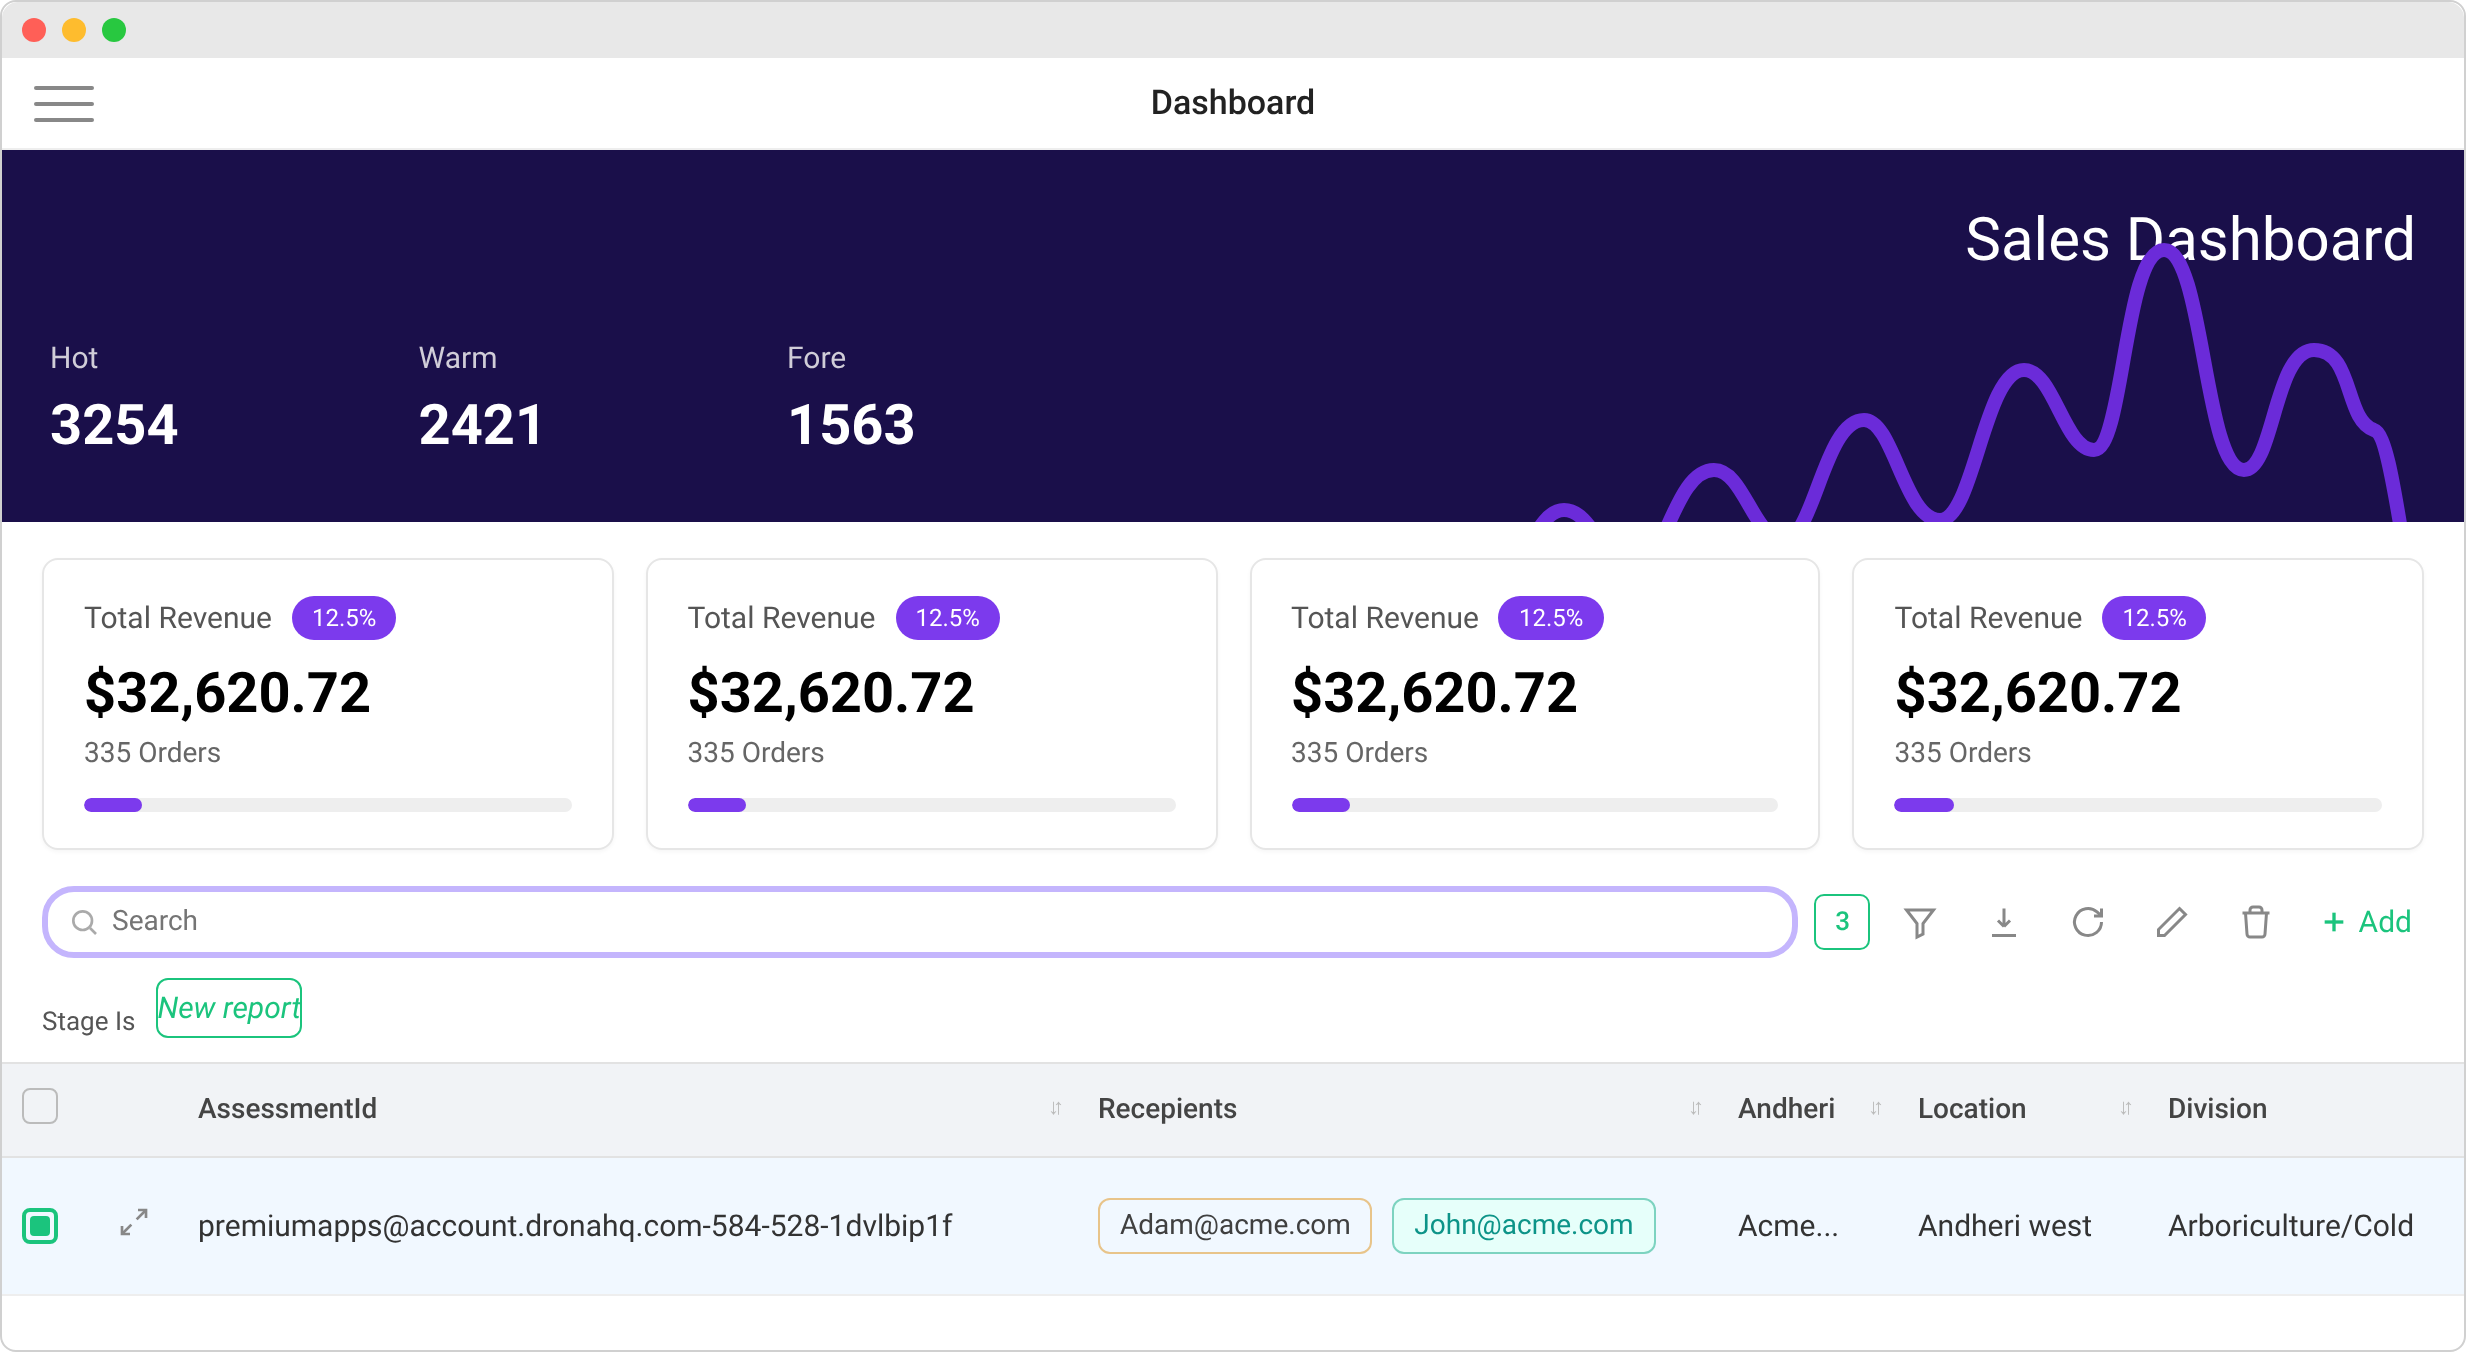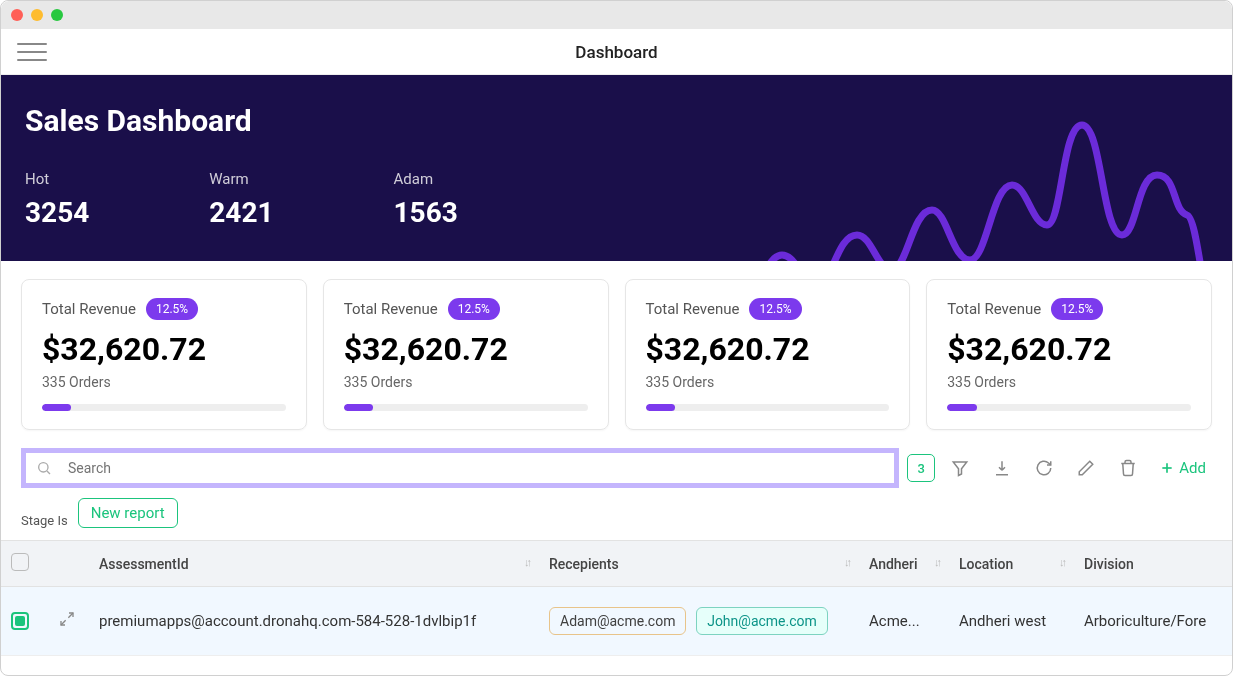--- a/index.html
+++ b/index.html
@@ -7,45 +7,45 @@
 .titlebar { height: 28px; background: #e8e8e8; display: flex; align-items: center; padding: 0 10px; gap: 8px; border-top-left-radius: 8px; border-top-right-radius: 8px; }
 .tl-dot { width: 12px; height: 12px; border-radius: 50%; }
 .tl-red { background: #ff5f57; }
 .tl-yellow { background: #febc2e; }
 .tl-green { background: #28c840; }
 .topbar { height: 46px; display: flex; align-items: center; border-bottom: 1px solid #eee; position: relative; }
 .hamburger { width: 30px; height: 24px; margin-left: 16px; display: flex; flex-direction: column; justify-content: space-around; cursor: pointer; }
 .hamburger span { height: 2px; background: #888; border-radius: 1px; }
 .topbar-title { position: absolute; left: 50%; transform: translateX(-50%); font-size: 17px; color: #222; font-weight: 500; }
 .hero { background: #1a0f4a; color: #fff; padding: 28px 24px 32px; position: relative; overflow: hidden; }
-.hero h1 { font-size: 30px; font-weight: 700; margin-bottom: 8px; }
+.hero h1 { font-size: 30px; font-weight: 400; margin-bottom: 8px; text-align: right; }
 .hero-sub { font-size: 15px; color: #d0cdd8; }
 .metrics { display: flex; gap: 120px; margin-top: 32px; }
 .metric-label { font-size: 15px; color: #d0cdd8; margin-bottom: 8px; }
 .metric-value { font-size: 28px; font-weight: 700; }
 .hero-chart { position: absolute; right: 20px; top: 20px; width: 470px; height: 230px; }
 .cards { display: flex; gap: 16px; padding: 18px 20px; }
 .card { flex: 1; border: 1px solid #e6e6e6; border-radius: 8px; padding: 18px 20px; box-shadow: 0 1px 2px rgba(0,0,0,0.04); }
 .card-top { display: flex; align-items: center; gap: 10px; margin-bottom: 10px; }
 .card-label { font-size: 15px; color: #555; }
 .badge { background: #7c3aed; color: #fff; font-size: 12px; padding: 4px 10px; border-radius: 12px; }
-.card-value { font-size: 32px; font-weight: 700; margin-bottom: 6px; }
+.card-value { font-size: 28px; font-weight: 700; margin-bottom: 6px; }
 .card-sub { font-size: 14px; color: #666; margin-bottom: 14px; }
 .progress { height: 7px; background: #eee; border-radius: 4px; overflow: hidden; }
 .progress-fill { height: 100%; background: #7c3aed; width: 12%; border-radius: 4px; }
 .toolbar { display: flex; align-items: center; padding: 0 20px; gap: 8px; margin-bottom: 10px; }
-.searchbox { flex: 1; display: flex; align-items: center; border: 5px solid #c4b5fd; border-radius: 0; padding: 7px 10px; gap: 16px; }
+.searchbox { flex: 1; display: flex; align-items: center; border: 3px solid #c4b5fd; border-radius: 16px; padding: 7px 10px; gap: 6px; }
 .searchbox input { border: none; outline: none; flex: 1; font-size: 14px; color: #333; }
 .searchbox svg { color: #aaa; }
 .count-box { border: 1px solid #1bc47d; color: #1bc47d; width: 28px; height: 28px; border-radius: 5px; display: flex; align-items: center; justify-content: center; font-size: 13px; font-weight: 500; }
 .icon-btn { width: 34px; height: 34px; display: flex; align-items: center; justify-content: center; cursor: pointer; color: #888; border-radius: 4px; }
 .add-btn { display: flex; align-items: center; gap: 4px; color: #1bc47d; font-size: 15px; cursor: pointer; padding: 4px 6px; }
 .filters { display: flex; align-items: flex-end; gap: 10px; padding: 0 20px 12px; }
 .filters-label { font-size: 13px; color: #555; }
-.pill { border: 1px solid; border-radius: 6px; padding: 5px 12px; font-size: 15px; display: inline-block; }
+.pill { border: 1px solid; border-radius: 6px; padding: 5px 0; font-size: 15px; display: inline-block; font-style: italic; }
 .pill-green { color: #1bc47d; border-color: #1bc47d; }
 .pill-orange { color: #d98a1e; border-color: #d98a1e; }
 .table { width: 100%; border-collapse: collapse; }
 .table thead { background: #f1f3f6; }
 .table th { text-align: left; font-weight: 500; font-size: 14px; color: #444; padding: 12px 10px; border-top: 1px solid #e2e2e2; border-bottom: 1px solid #e2e2e2; position: relative; }
 .table td { padding: 20px 10px; font-size: 15px; color: #333; border-bottom: 1px solid #eee; background: #f1f8ff; }
 .th-sort { float: right; color: #bbb; font-size: 11px; letter-spacing: -3px; }
 .chk { width: 18px; height: 18px; border: 1.5px solid #bbb; border-radius: 4px; display: inline-block; }
 .chk-active { width: 18px; height: 18px; border: 2px solid #1bc47d; border-radius: 4px; display: inline-flex; align-items: center; justify-content: center; }
 .chk-active::after { content: ""; width: 10px; height: 10px; background: #1bc47d; border-radius: 2px; }
@@ -77,21 +77,21 @@
   <div class="metrics">
     <div>
       <div class="metric-label">Hot</div>
       <div class="metric-value">3254</div>
     </div>
     <div>
       <div class="metric-label">Warm</div>
       <div class="metric-value">2421</div>
     </div>
     <div>
-      <div class="metric-label">Adam</div>
+      <div class="metric-label">Fore</div>
       <div class="metric-value">1563</div>
     </div>
   </div>
   <svg class="hero-chart" viewBox="0 0 470 230">
     <path d="M 5 195 C 20 195 25 160 40 160 C 55 160 60 190 75 190 C 90 190 95 140 115 140 C 130 140 135 175 150 175 C 165 175 170 115 190 115 C 205 115 210 165 228 165 C 245 165 250 90 270 90 C 285 90 290 130 305 130 C 320 130 320 30 340 30 C 360 30 360 140 380 140 C 395 140 395 80 415 80 C 435 80 430 115 445 120 C 455 123 460 200 468 210" stroke="#6b2bd9" stroke-width="7" fill="none" stroke-linecap="round"></path>
   </svg>
 </div>
 
 <div class="cards">
   <div class="card">
@@ -213,16 +213,16 @@
             <line x1="3" y1="21" x2="10" y2="14"></line>
           </svg>
       </td>
       <td>premiumapps@account.dronahq.com-584-528-1dvlbip1f</td>
       <td>
         <span class="tag tag-orange">Adam@acme.com</span>
         <span class="tag tag-teal">John@acme.com</span>
       </td>
       <td>Acme...</td>
       <td>Andheri west</td>
-      <td>Arboriculture/Fore</td>
+      <td>Arboriculture/Cold</td>
     </tr>
   </tbody>
 </table>
 
 </body></html>

